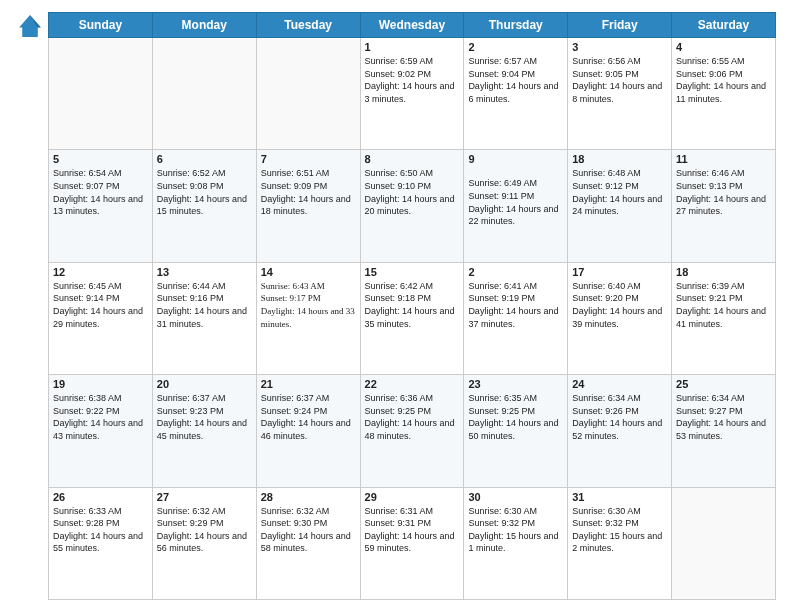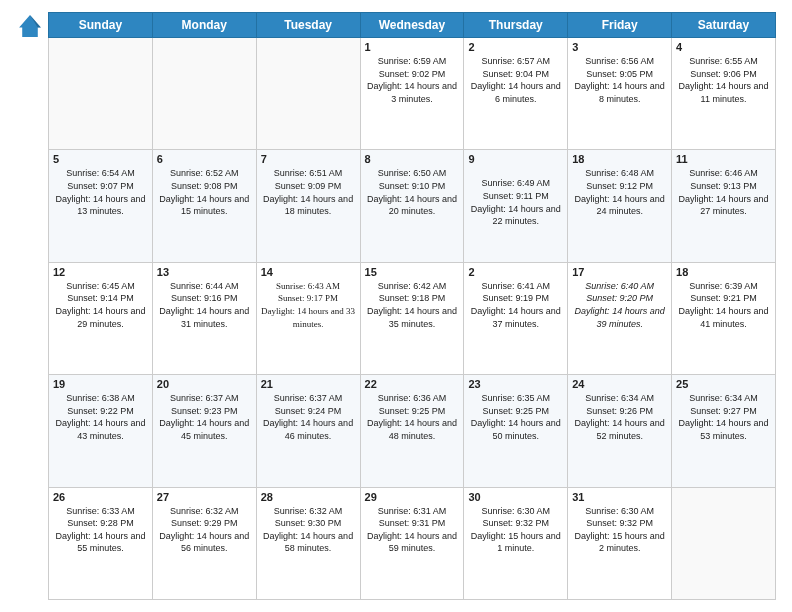--- a/index.html
+++ b/index.html
@@ -86,21 +86,20 @@
       font-size: 11px;
       font-weight: bold;
       color: #222;
       display: block;
       margin-bottom: 2px;
     }
     .cell-text {
       font-size: 9px;
       line-height: 1.4;
       color: #222;
-      text-align: center;
     }
     td.empty {
       background: #f9f9f9 !important;
     }
   </style>
 </head>
 <body>
 
 <div class="page">
   <div class="header">
@@ -232,21 +231,21 @@
 Daylight: 14 hours and 35 minutes.</div>
           </td>
           <td>
             <span class="day-num">2</span>
             <div class="cell-text" style="white-space: pre-line;">Sunrise: 6:41 AM
 Sunset: 9:19 PM
 Daylight: 14 hours and 37 minutes.</div>
           </td>
           <td>
             <span class="day-num">17</span>
-            <div class="cell-text" style="white-space: pre-line; font-style: italic;">Sunrise: 6:40 AM
+            <div class="cell-text" style="white-space: pre-line;">Sunrise: 6:40 AM
 Sunset: 9:20 PM
 Daylight: 14 hours and 39 minutes.</div>
           </td>
           <td>
             <span class="day-num">18</span>
             <div class="cell-text" style="white-space: pre-line;">Sunrise: 6:39 AM
 Sunset: 9:21 PM
 Daylight: 14 hours and 41 minutes.</div>
           </td>
         </tr>

